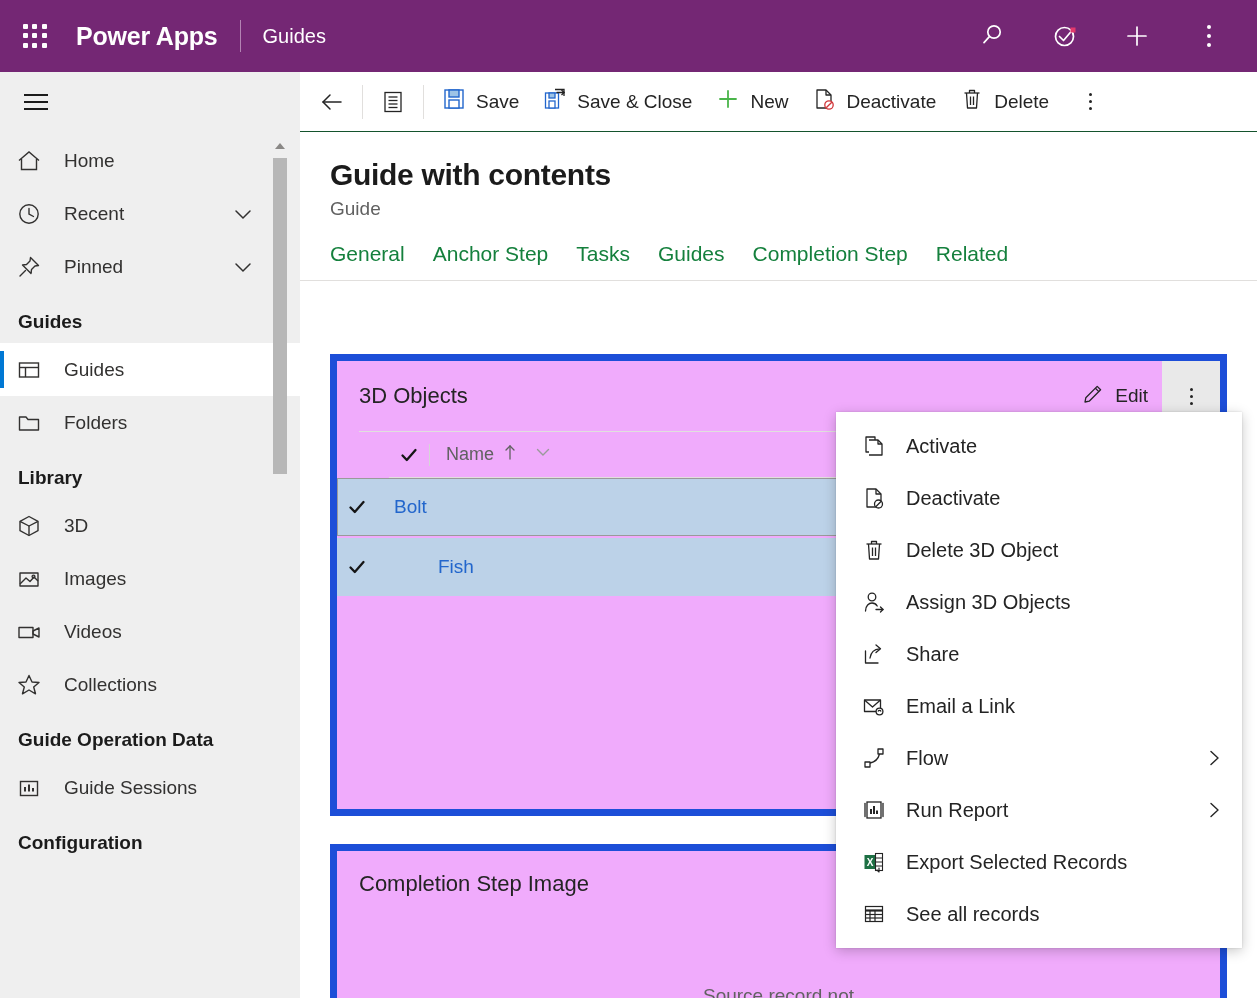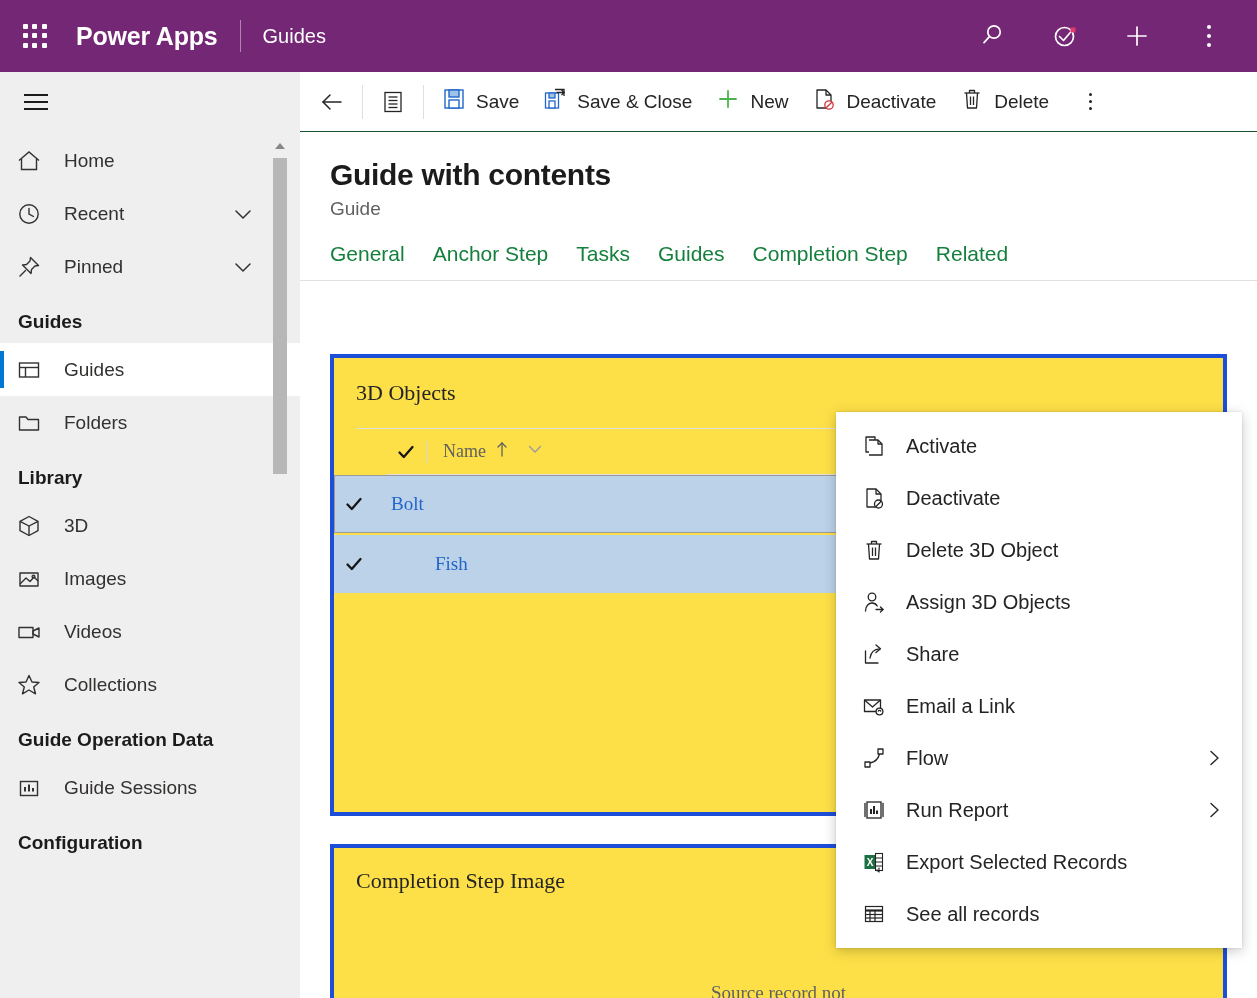--- a/index.html
+++ b/index.html
@@ -149,23 +149,22 @@
     content:""; position:absolute; left: 14px; right: 14px; bottom: 0;
     height: 4px; background:#2266cc;
   }
 
   
   .content {
     position:absolute; top: 250px; left:0; width: 957px; height: 676px;
     background:#ffffff; overflow:hidden;
   }
   .card {
-    position:absolute; background:#fde047;
-    border: 4px solid #1d4ed8;
-    font-family: Liberation Serif, serif;
+    position:absolute; background:#f0abfc;
+    border: 7px solid #1d4ed8;
   }
   .card-hdr {
     display:flex; align-items:center; height: 70px;
     padding-left: 22px;
   }
   .card-title { font-size: 22px; color:#242424; }
   .card-actions { margin-left:auto; display:flex; align-items:center; height:70px; }
   .edit-btn {
     display:flex; align-items:center; gap:10px; height:52px;
     padding: 0 14px; cursor:pointer; font-size:19px; color:#242424;
@@ -505,20 +504,38 @@
       <div class="tab">Guides</div>
       <div class="tab">Completion Step</div>
       <div class="tab">Related</div>
     </div>
 
     <div class="content">
 
       <div class="card" style="left:30px; top:32px; width:897px; height:462px;">
         <div class="card-hdr">
           <div class="card-title">3D Objects</div>
+          <div class="card-actions">
+            <div class="edit-btn">
+              <span>
+                <svg width="24" height="24" viewBox="0 0 24 24" fill="none" stroke="#242424" stroke-width="1.3" stroke-linejoin="round">
+                  <path d="M4 20 L4.8 15.8 L16.2 4.4 L19.6 7.8 L8.2 19.2 Z"></path>
+                  <line x1="14.4" y1="6.2" x2="17.8" y2="9.6"></line>
+                </svg>
+              </span>
+              <span>Edit</span>
+            </div>
+            <div class="card-ell">
+              <div class="dots-v">
+                  <i></i>
+                  <i></i>
+                  <i></i>
+                </div>
+            </div>
+          </div>
         </div>
         <div class="card-divider"></div>
 
         <div class="grid">
           <div class="grid-head">
             <div class="gh-check">
               <svg width="20" height="20" viewBox="0 0 20 20" fill="none" stroke="#161616" stroke-width="2.3" stroke-linecap="round" stroke-linejoin="round">
                 <polyline points="3.5,10.5 7.8,15 16.5,5"></polyline>
               </svg>
             </div>

